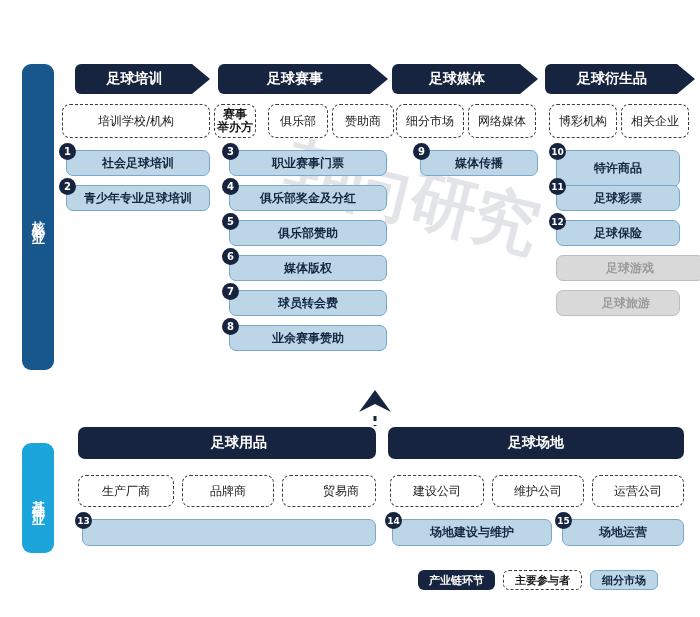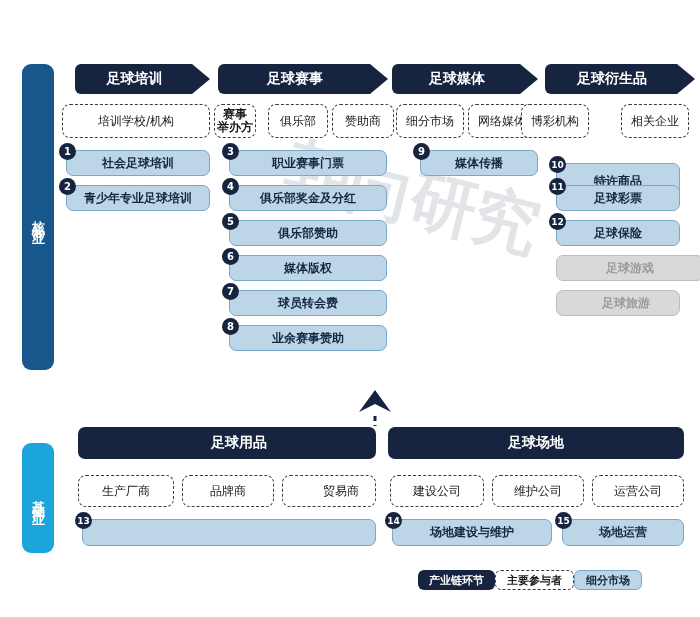--- a/index.html
+++ b/index.html
@@ -112,21 +112,21 @@
     position: absolute; height: 32px; z-index: 3;
     background: #17243f; border-radius: 7px;
     color: #fff; font-weight: 700; font-size: 14px;
     display: flex; align-items: center; justify-content: center;
   }
 
   
   .arrow-up { position: absolute; left: 358px; top: 390px; z-index: 2; }
 
   
-  .legend { position: absolute; left: 418px; top: 570px; display: flex; z-index: 5; }
+  .legend { position: absolute; left: 418px; top: 570px; display: flex; gap: 8px; z-index: 5; }
   .lg {
     height: 20px; padding: 0 11px; border-radius: 6px;
     display: flex; align-items: center; justify-content: center;
     font-size: 11px; font-weight: 700;
   }
   .lg.dark { background: #17243f; color: #fff; }
   .lg.dash { background: #fff; border: 1.4px dashed #3b3b3b; color: #1a1a1a; }
   .lg.blue { background: #bcd6e8; border: 1px solid #7aa8c9; color: #14263f; font-family: Liberation Mono, monospace; }
 </style>
 </head>
@@ -185,23 +185,23 @@
         <span>业余赛事赞助</span>
       </div>
       <div class="chev" style="left: 392px; width: 146px;">足球媒体</div>
       <div class="chip" style="left: 396px; top: 104px; width: 68px; height: 34px;">细分市场</div>
       <div class="chip" style="left: 468px; top: 104px; width: 68px; height: 34px;">网络媒体</div>
       <div class="seg" style="left: 420px; width: 118px; height: 26px; top: 150px;">
         <span class="badge">9</span>
         <span>媒体传播</span>
       </div>
       <div class="chev" style="left: 545px; width: 150px;">足球衍生品</div>
-      <div class="chip" style="left: 521px; top: 104px; width: 68px; height: 34px; text-align: center;">博彩机构</div>
+      <div class="chip" style="left: 549px; top: 104px; width: 68px; height: 34px; text-align: center;">博彩机构</div>
       <div class="chip" style="left: 621px; top: 104px; width: 68px; height: 34px;">相关企业</div>
-      <div class="seg" style="left: 556px; width: 124px; height: 37px; top: 163px;">
+      <div class="seg" style="left: 556px; width: 124px; height: 37px; top: 150px;">
         <span class="badge w2">10</span>
         <span>特许商品</span>
       </div>
       <div class="seg" style="left: 556px; width: 124px; height: 26px; top: 185px;">
         <span class="badge w2">11</span>
         <span>足球彩票</span>
       </div>
       <div class="seg" style="left: 556px; width: 124px; height: 26px; top: 220px;">
         <span class="badge w2">12</span>
         <span>足球保险</span>

